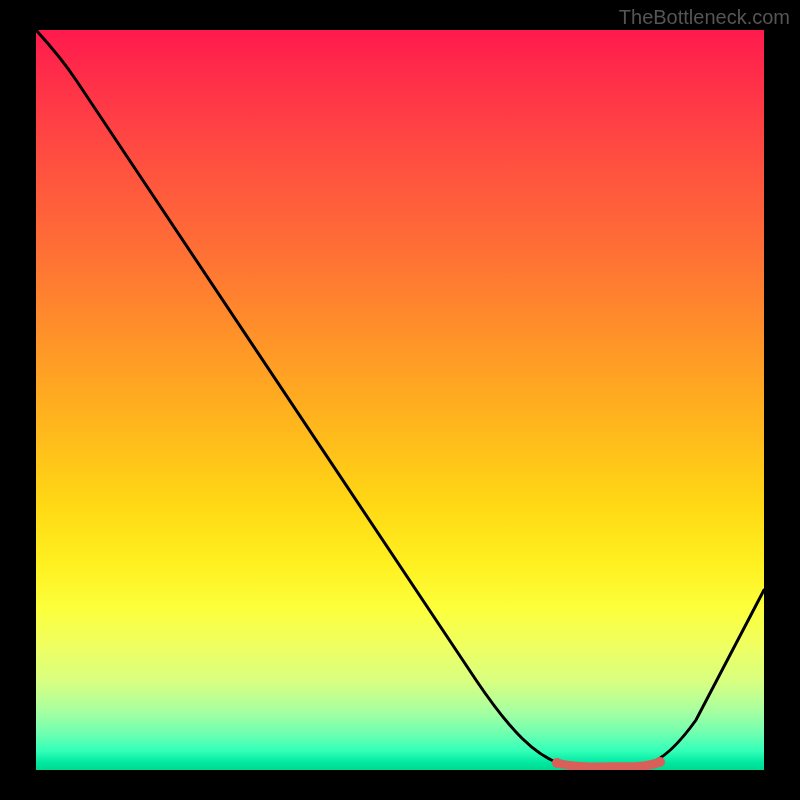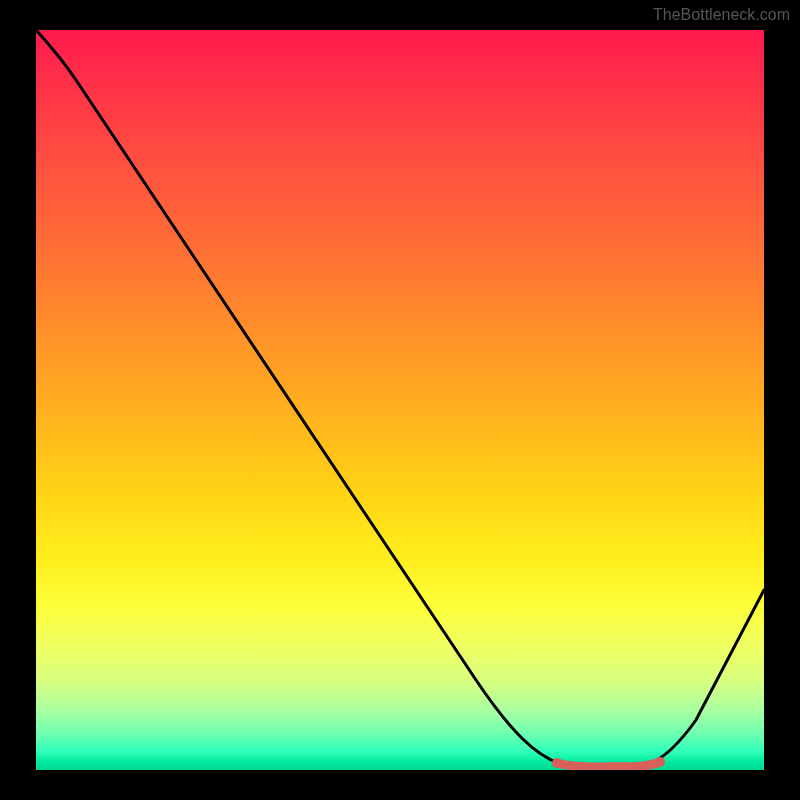--- a/index.html
+++ b/index.html
@@ -15,21 +15,21 @@
     position: relative;
     width: 800px;
     height: 800px;
     background: #000;
   }
   .watermark {
     position: absolute;
     top: 6px;
     right: 10px;
     color: #555;
-    font-size: 16px;
+    font-size: 20px;
     font-weight: 500;
     z-index: 10;
   }
   .plot-area {
     position: absolute;
     left: 36px;
     top: 30px;
     width: 728px;
     height: 740px;
   }

